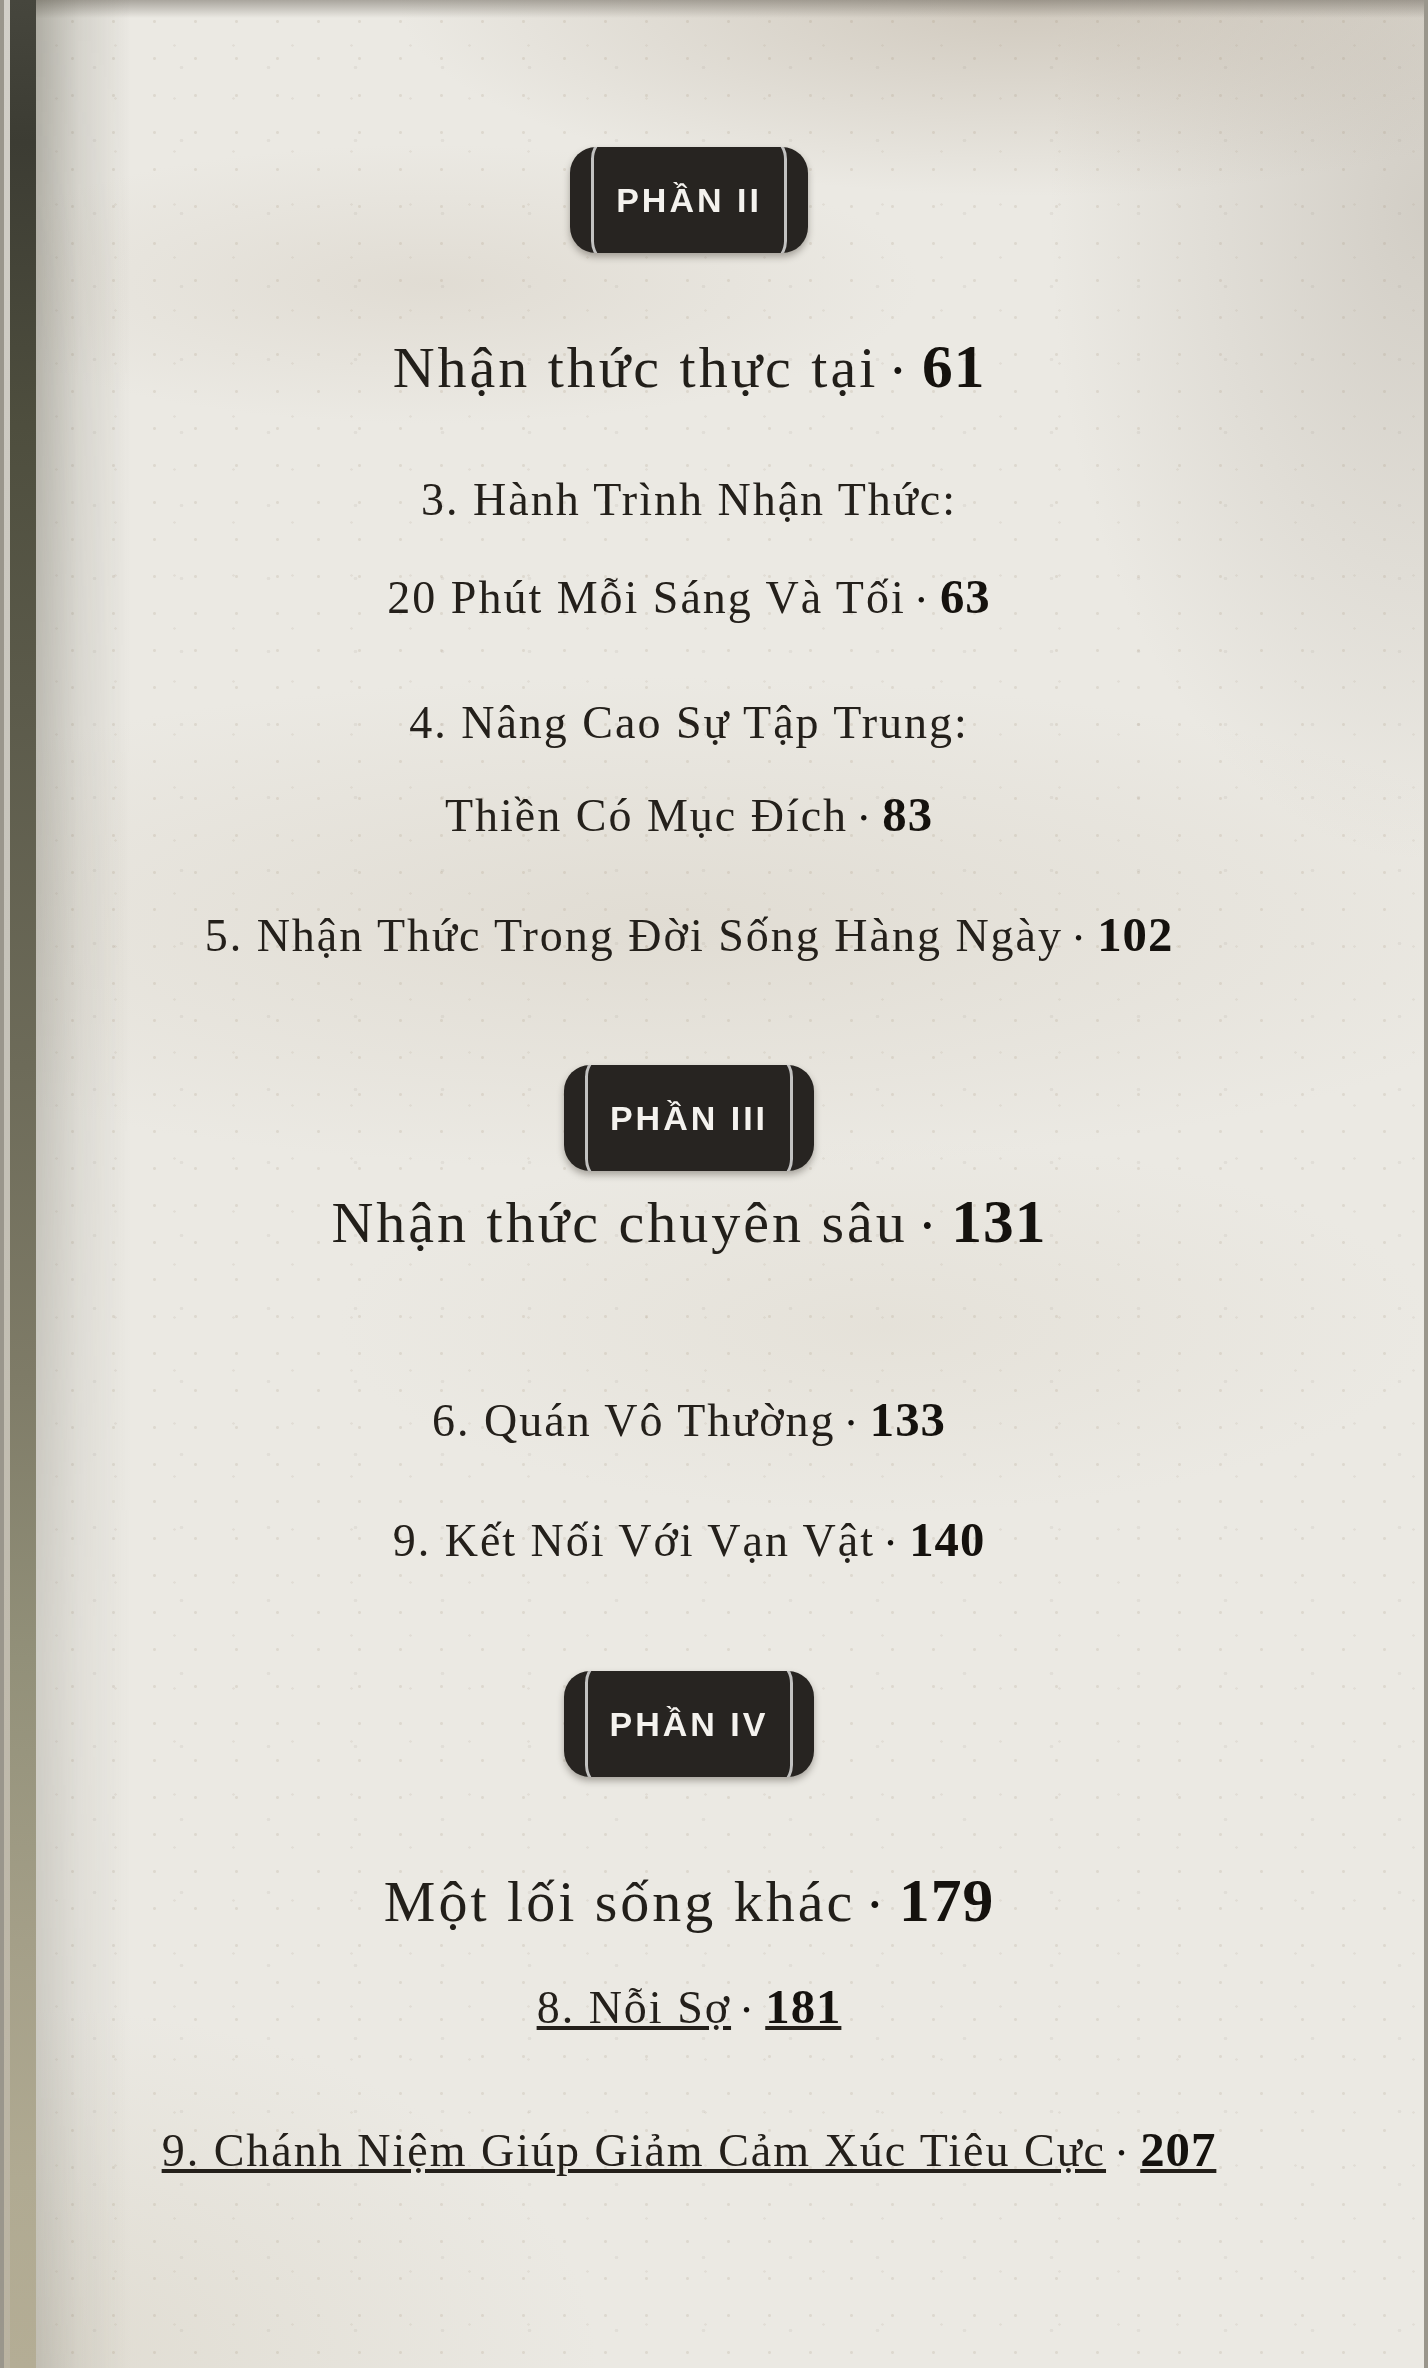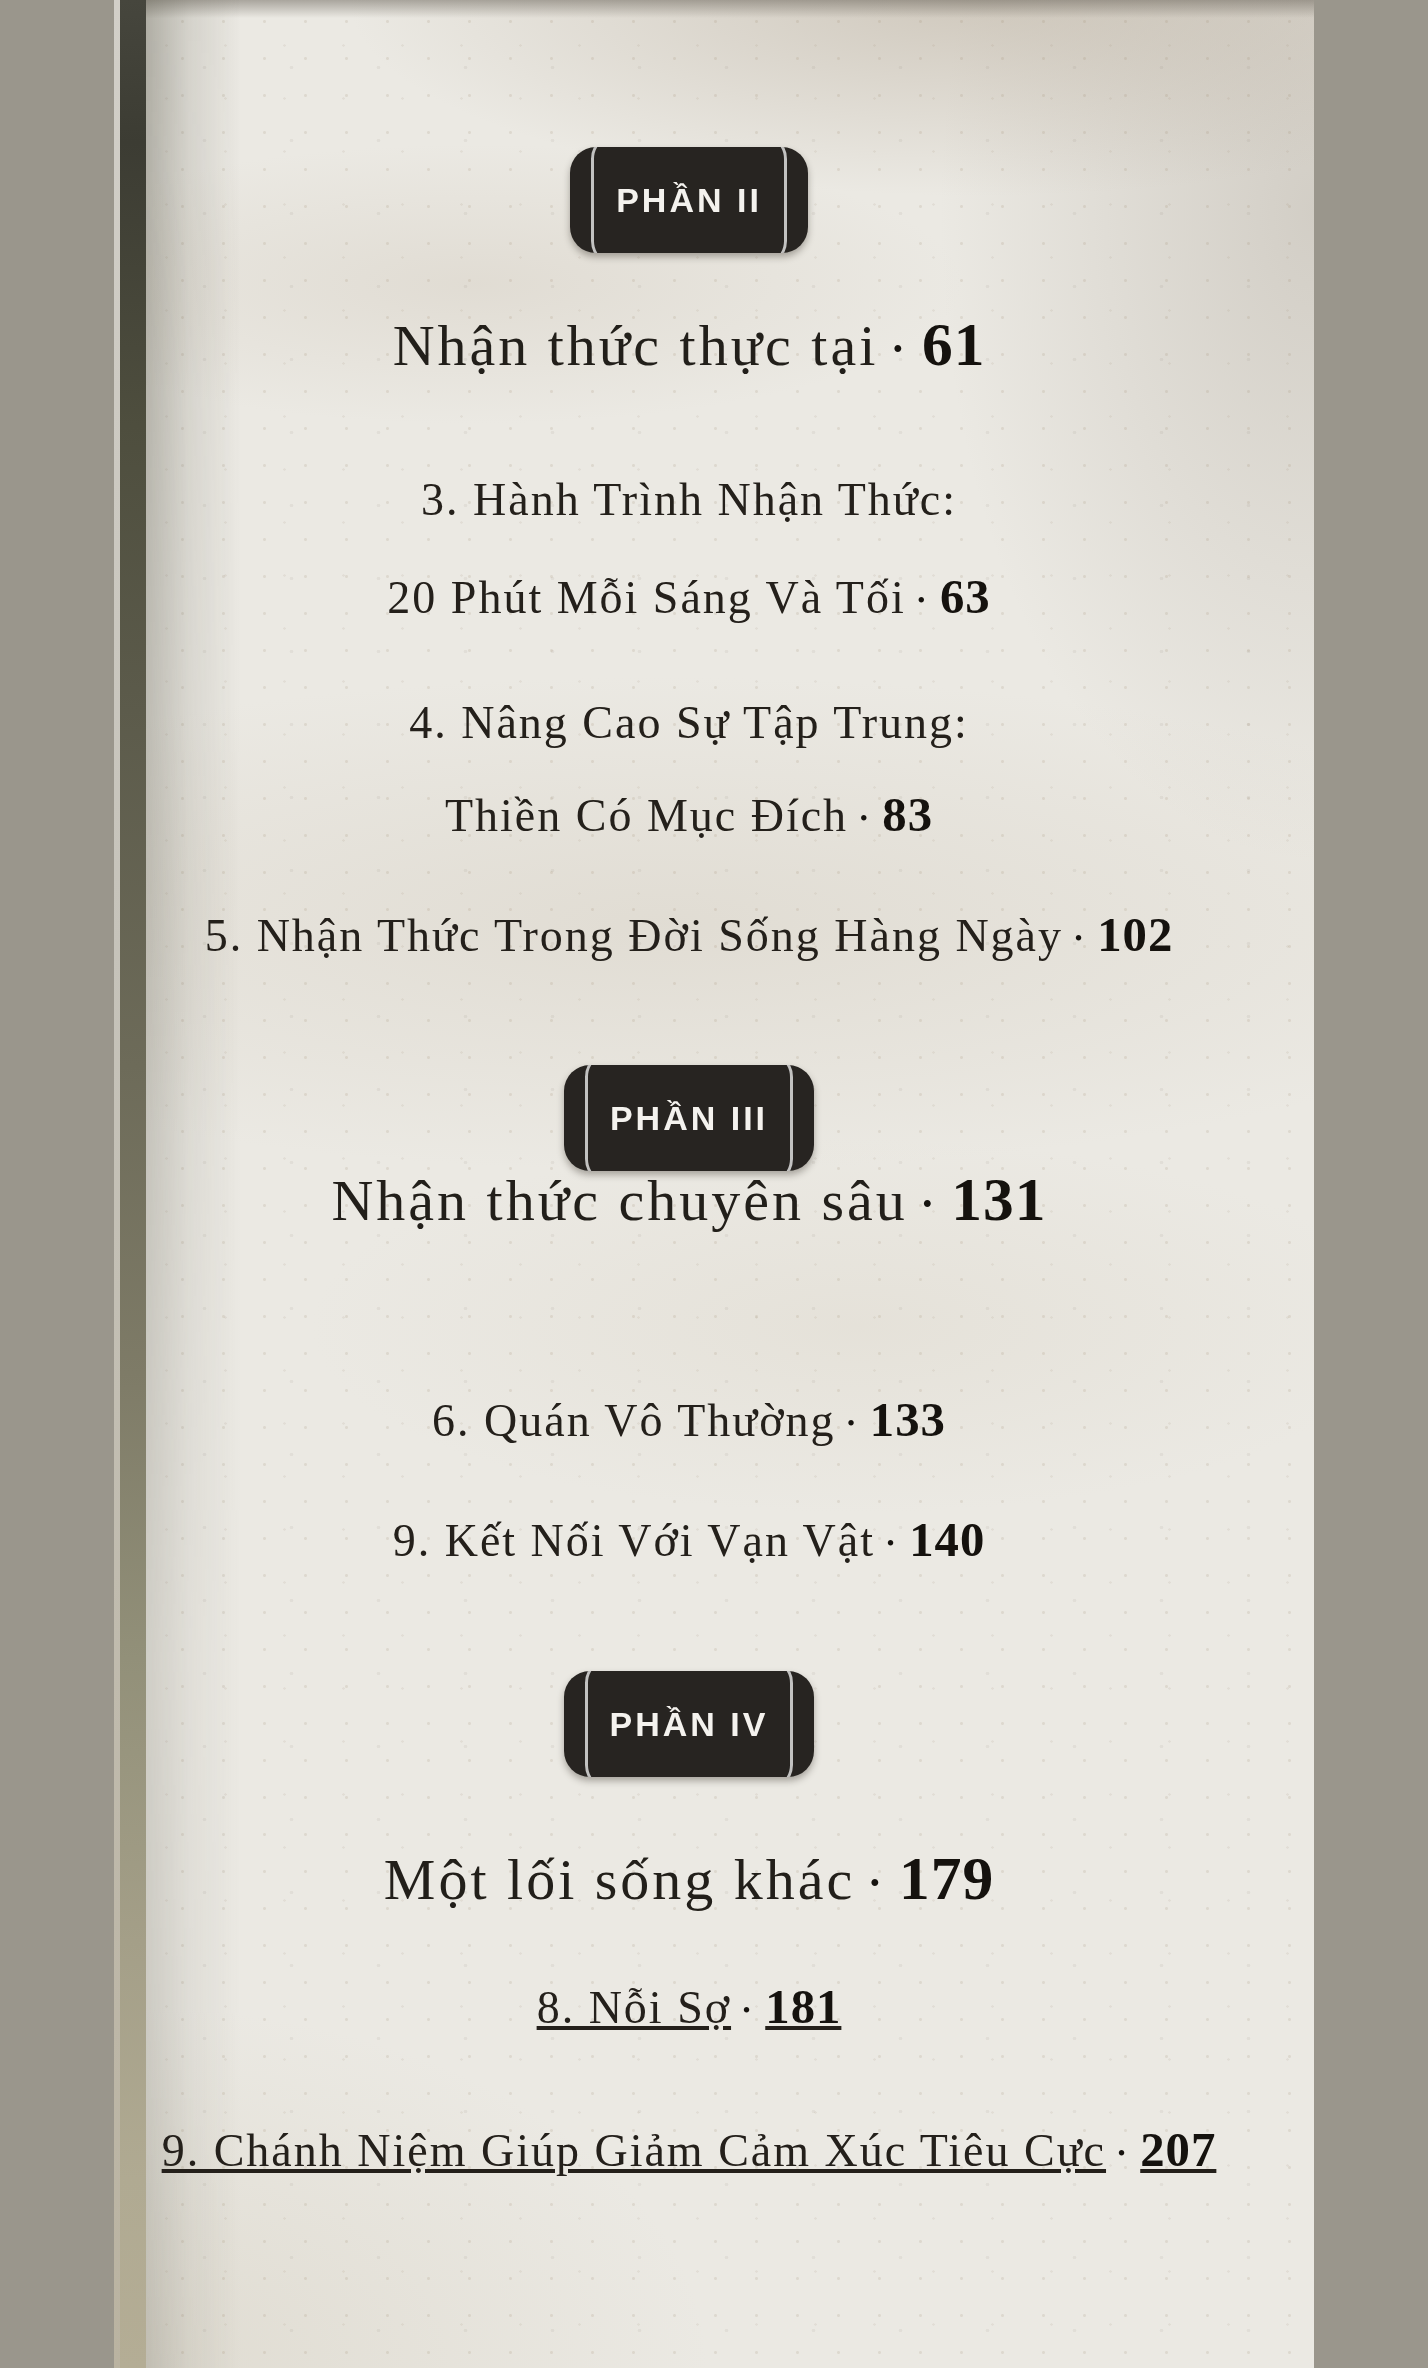--- a/index.html
+++ b/index.html
@@ -1,30 +1,29 @@
 <!DOCTYPE html>
 <html><head>
 <meta charset="utf-8">
 <style>
   html,body{margin:0;padding:0;background:#9a968c;}
   .page{
     position:relative;
-    width:1152px;height:2368px;
+    width:1420px;height:2368px;
     margin:0 auto;
     overflow:hidden;
     background-color:#ebe9e3;
     background-image:
       radial-gradient(ellipse 900px 280px at 72% 0%, rgba(185,174,158,0.55), rgba(185,174,158,0) 70%),
       radial-gradient(ellipse 520px 900px at 100% 9%, rgba(170,162,150,0.38), rgba(170,162,150,0) 72%),
       radial-gradient(ellipse 1250px 330px at 46% 39%, rgba(212,205,192,0.45), rgba(212,205,192,0) 75%),
       radial-gradient(ellipse 850px 520px at 0% 100%, rgba(198,190,170,0.32), rgba(198,190,170,0) 70%),
       radial-gradient(ellipse 760px 260px at 62% 56%, rgba(223,218,207,0.5), rgba(223,218,207,0) 72%),
       radial-gradient(ellipse 700px 200px at 30% 12%, rgba(205,196,182,0.35), rgba(205,196,182,0) 70%);
     font-family:"Liberation Serif", serif;
-    padding-left:48px;
   }
   .speckles{
     position:absolute;inset:0;pointer-events:none;
     background-image:
       radial-gradient(rgba(151,128,100,0.16) 1.2px, transparent 1.9px),
       radial-gradient(rgba(151,128,100,0.11) 1px, transparent 1.6px),
       radial-gradient(rgba(120,110,95,0.09) 1.5px, transparent 2.2px);
     background-size:41px 37px, 59px 53px, 87px 73px;
     background-position:7px 3px, 23px 19px, 47px 31px;
   }
@@ -64,21 +63,21 @@
     padding:0 46px;
     font-family:"Liberation Sans", sans-serif;font-weight:bold;
     font-size:34px;letter-spacing:3px;
     box-shadow:0 4px 7px rgba(42,37,30,0.35);
   }
   .part-badge::before{
     content:"";position:absolute;top:-14px;bottom:-14px;left:21px;right:21px;
     border:3px solid rgba(255,255,255,0.72);border-radius:26px;
   }
   .part-badge .badge-label{position:relative;}
-  .row.title{font-size:58px;line-height:66px;letter-spacing:3px;color:#221f1a;}
+  .row.title{font-size:58px;line-height:66px;letter-spacing:3px;color:#221f1a;margin-top:22px;}
   .row.entry{font-size:46px;line-height:54px;letter-spacing:2px;color:#24201b;}
   .sep{
     display:inline-block;font-size:0.5em;vertical-align:0.22em;
     margin:0 0.55em 0 0.5em;color:#16130f;
   }
   .pg{font-weight:700;font-size:1.06em;letter-spacing:1px;color:#15120e;}
 </style>
 </head>
 <body>
 

